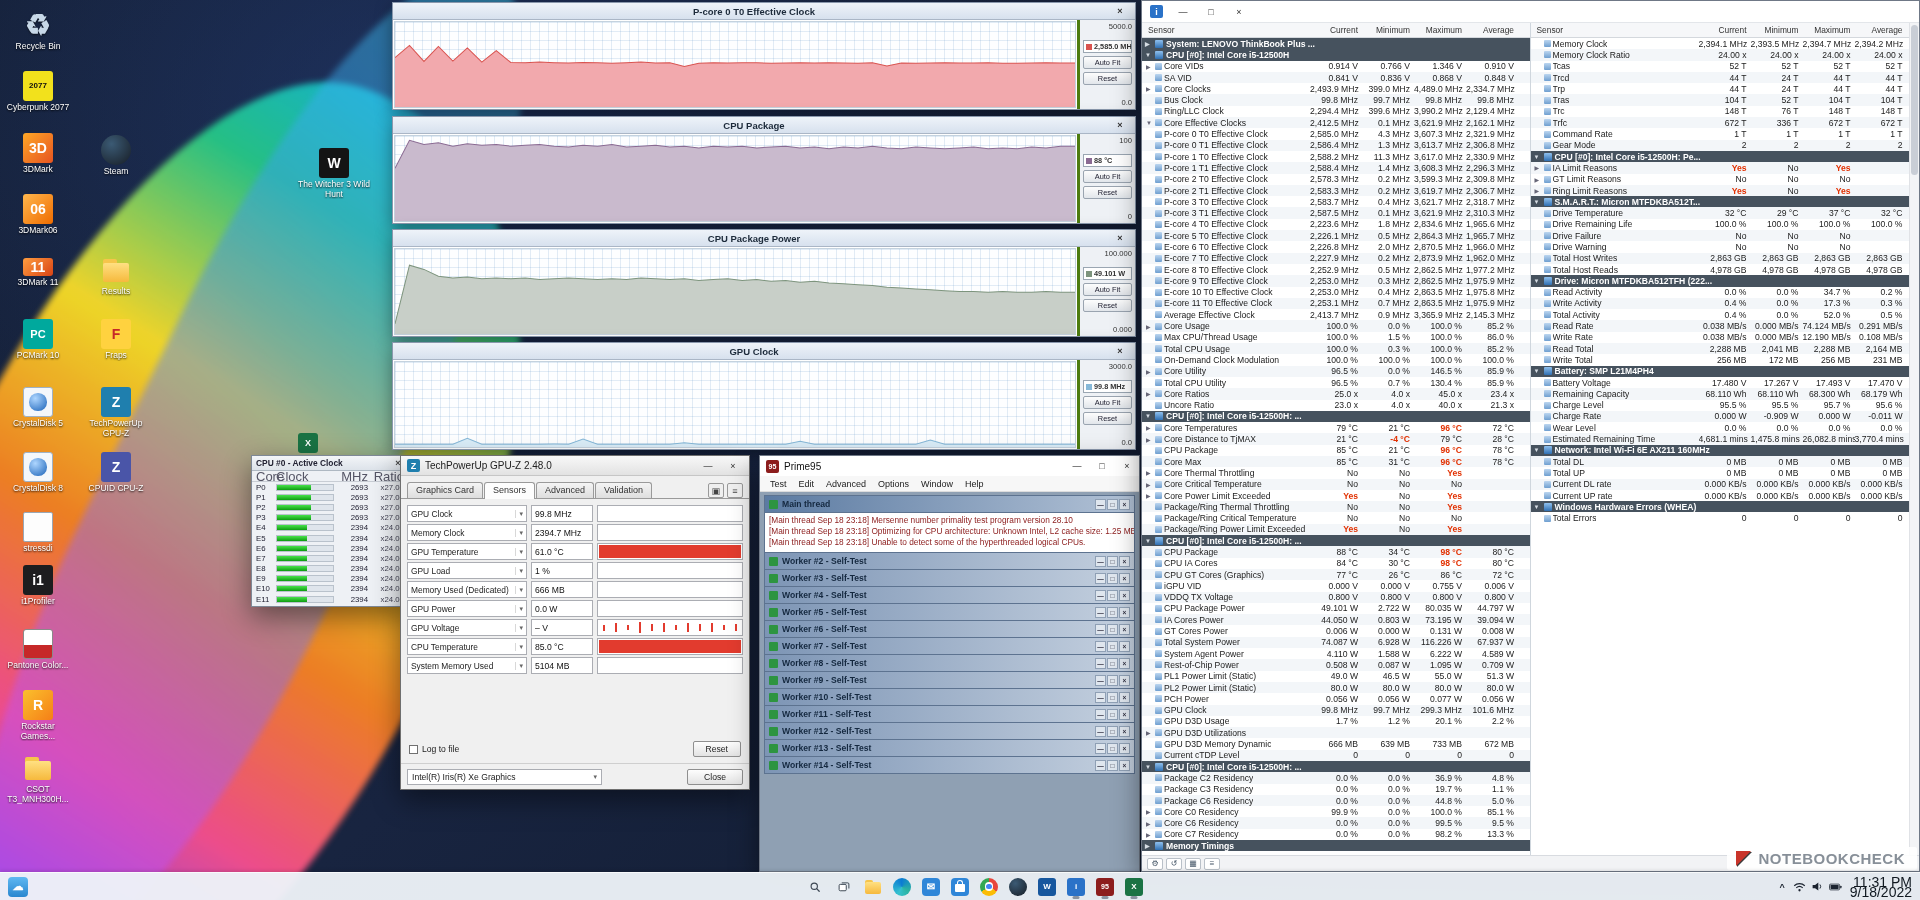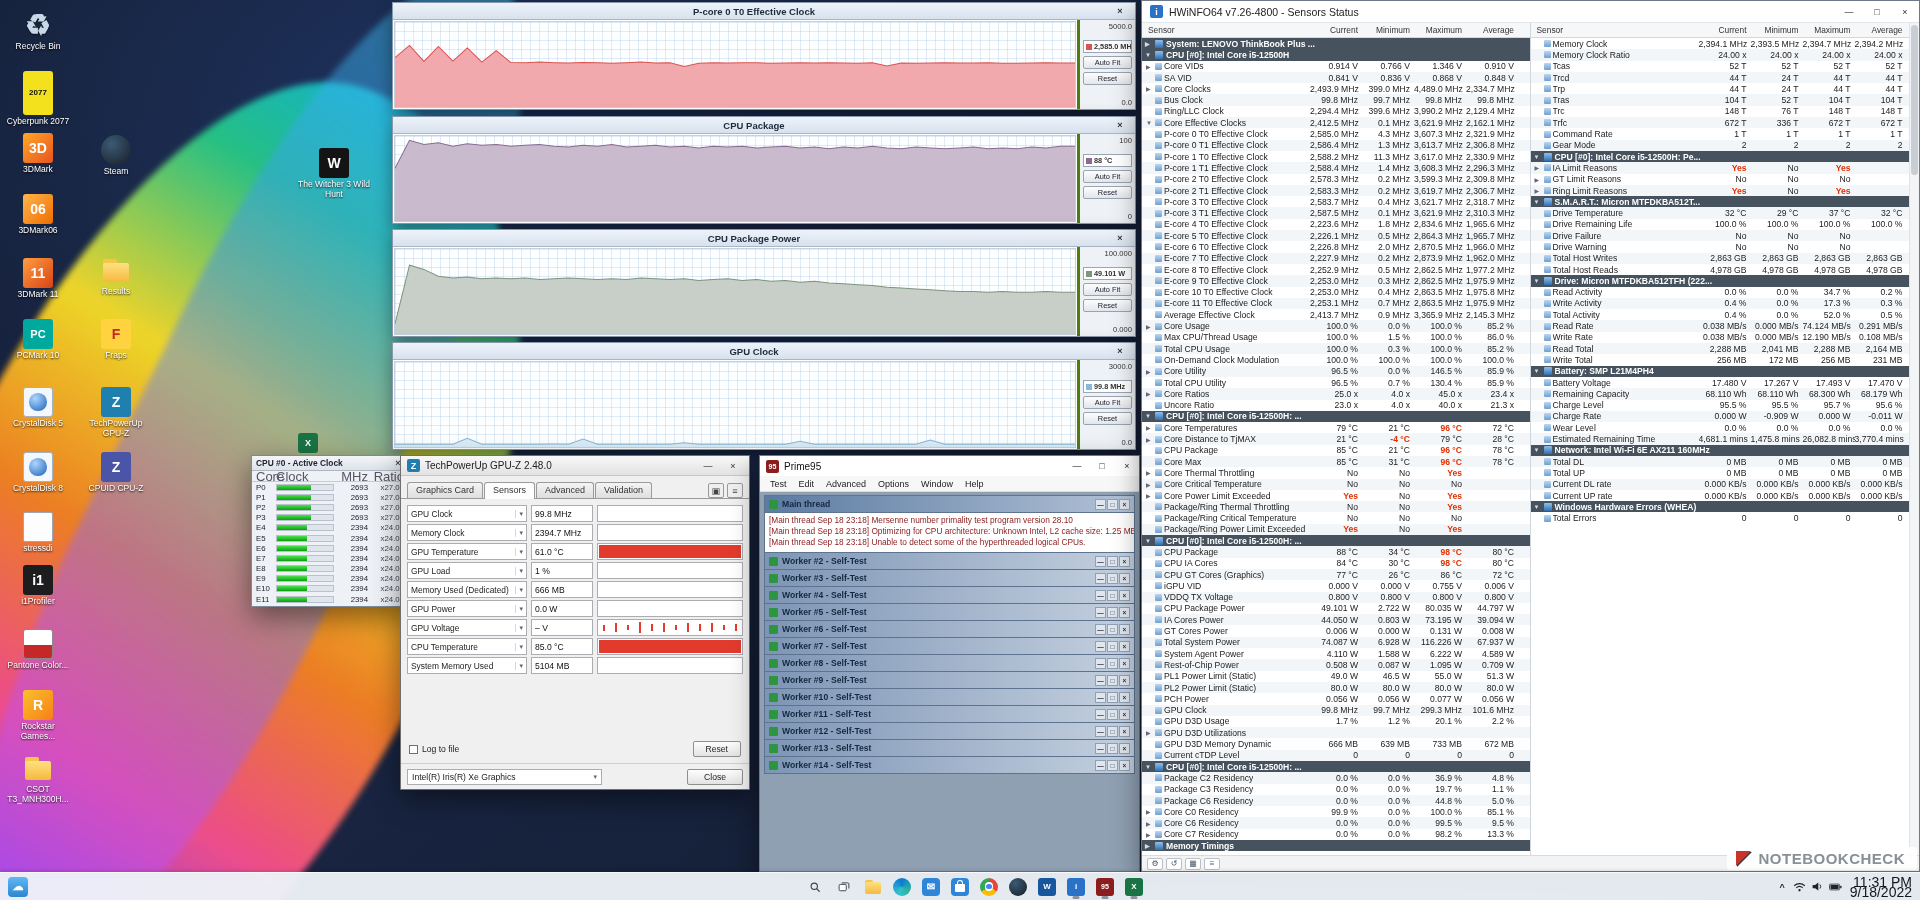--- a/index.html
+++ b/index.html
@@ -153,33 +153,33 @@
     <div class="ribbon r1"></div>
     <div class="ribbon r2"></div>
   </div>
 
   <div id="desktop-icons">
       <div class="dicon" style="left: 6px; top: 10px; width: 64px;">
         <div class="icon-base" style="height: 30px; width: 30px; background: none; color: rgb(199, 216, 232); font-size: 29px; text-shadow: rgba(0, 0, 0, 0.6) 0px 1px 2px;">♻</div>
         <div class="dlabel">Recycle Bin</div>
       </div>
       <div class="dicon" style="left: 6px; top: 71px; width: 64px;">
-        <div class="icon-base" style="height: 44px; width: 30px; background: rgb(242, 225, 28); color: rgb(16, 16, 16); font-size: 8px;">2077</div>
+        <div class="icon-base" style="height: 30px; width: 30px; background: rgb(242, 225, 28); color: rgb(16, 16, 16); font-size: 8px;">2077</div>
         <div class="dlabel">Cyberpunk 2077</div>
       </div>
       <div class="dicon" style="left: 6px; top: 133px; width: 64px;">
         <div class="icon-base" style="height: 30px; width: 30px; background: linear-gradient(135deg, rgb(255, 167, 38), rgb(230, 84, 33)); color: rgb(255, 255, 255); font-size: 14px;">3D</div>
         <div class="dlabel">3DMark</div>
       </div>
       <div class="dicon" style="left: 6px; top: 194px; width: 64px;">
         <div class="icon-base" style="height: 30px; width: 30px; background: linear-gradient(135deg, rgb(255, 183, 77), rgb(239, 108, 0)); color: rgb(255, 255, 255); font-size: 14px;">06</div>
         <div class="dlabel">3DMark06</div>
       </div>
       <div class="dicon" style="left: 6px; top: 258px; width: 64px;">
-        <div class="icon-base" style="height: 30px; width: 30px; background: linear-gradient(135deg, rgb(255, 158, 64), rgb(216, 67, 21)); color: rgb(255, 255, 255); font-size: 14px;">11</div>
+        <div class="icon-base" style="height: 18px; width: 30px; background: linear-gradient(135deg, rgb(255, 158, 64), rgb(216, 67, 21)); color: rgb(255, 255, 255); font-size: 14px;">11</div>
         <div class="dlabel">3DMark 11</div>
       </div>
       <div class="dicon" style="left: 6px; top: 319px; width: 64px;">
         <div class="icon-base" style="height: 30px; width: 30px; background: rgb(0, 169, 157); color: rgb(255, 255, 255); font-size: 11px;">PC</div>
         <div class="dlabel">PCMark 10</div>
       </div>
       <div class="dicon" style="left: 6px; top: 387px; width: 64px;">
         <div class="icon-base" style="height: 30px; width: 30px; background: rgb(244, 247, 251); border: 1px solid rgb(159, 178, 198);">
           <div style="width: 62%; height: 62%; border-radius: 50%; background: radial-gradient(circle at 35% 30%, rgb(174, 214, 255), rgb(26, 98, 184));"></div>
         </div>
@@ -728,21 +728,20 @@
               <span>×</span>
             </span>
           </div>
         </div>
     </div>
   </div>
 
   <div id="hwinfo" class="win">
     <div class="hw-titlebar">
       <span class="hw-appicon">i</span>
-      <span class="hw-title">HWiNFO64 v7.26-4800 - Sensors Status</span>
       <span class="hw-winbtns">
           <span>—</span>
           <span>□</span>
           <span>×</span>
         </span>
     </div>
     <div class="hw-body">
       <div class="hw-pane left">
         <div class="hw-header">
           <span class="h-label">Sensor</span>

